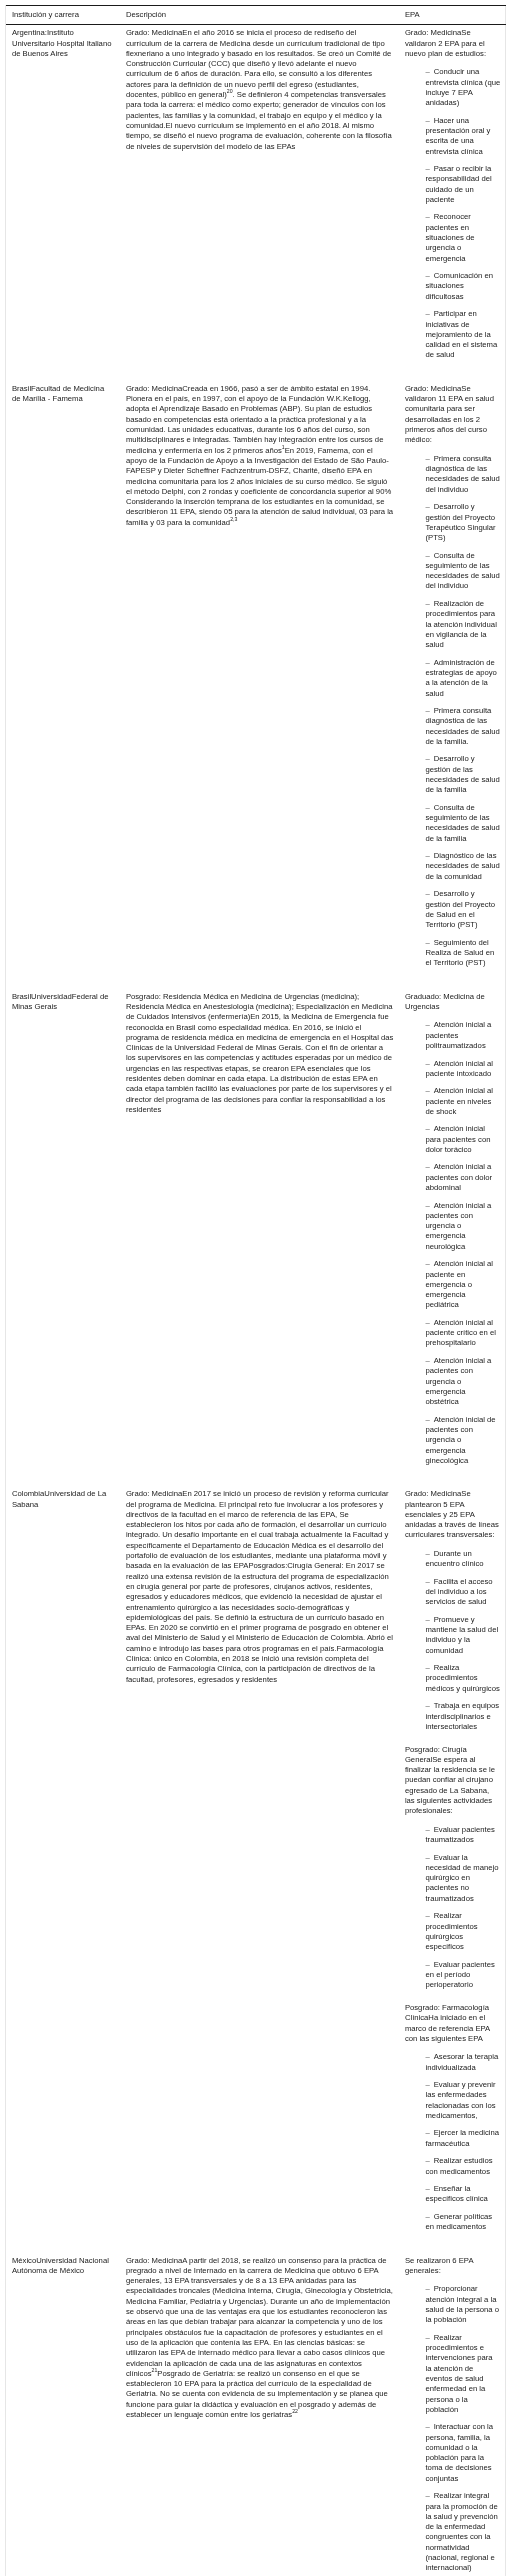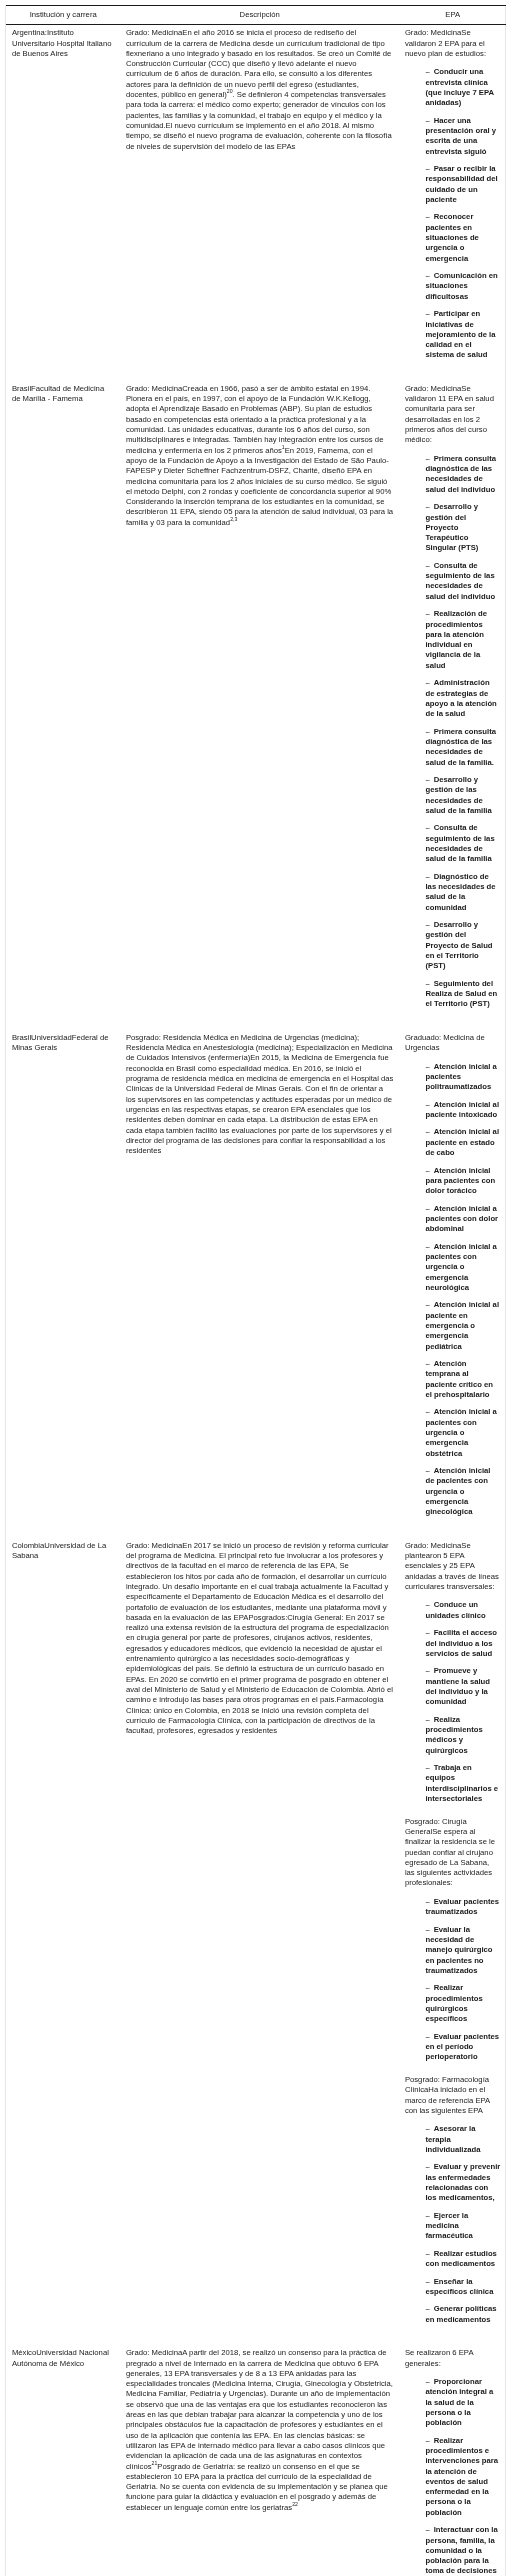--- a/index.html
+++ b/index.html
@@ -14,21 +14,21 @@
     margin: 5.2px 5.2px 0 5.2px;
     border-left: 0.5px solid #e6e6e6;
     border-right: 0.5px solid #e6e6e6;
   }
   table {
     width: 100%;
     border-collapse: collapse;
     table-layout: fixed;
   }
   thead th {
-    text-align: center;
+    text-align: left;
     font-weight: normal;
     padding: 3.6px 5.7px 3.6px 5.7px;
     border-top: 0.5px solid #1a1a1a;
     border-bottom: 1px solid #1a1a1a;
     vertical-align: top;
   }
   tbody td {
     padding: 3.6px 5.7px 12.4px 5.7px;
     vertical-align: top;
   }
@@ -42,21 +42,20 @@
   .epa-block:last-child { margin-bottom: 0; }
   .epa-intro { margin: 0 0 8.2px 0; }
   ul.epa-list {
     list-style: none;
     margin: 0;
     padding: 0 0 0 20.6px;
   }
   ul.epa-list li {
     margin: 0 0 7.2px 0;
     text-indent: 0;
-    font-weight: bold;
   }
   ul.epa-list li .dash {
     display: inline-block;
     width: 8.2px;
     color: #555;
   }
 </style>
 </head>
 <body>
 
@@ -79,21 +78,21 @@
     <td><span>Argentina:Instituto Universitario Hospital Italiano de Buenos Aires</span></td>
     <td class="desc">
       <p><span>Grado: MedicinaEn el año 2016 se inicia el proceso de rediseño del currículum de la carrera de Medicina desde un currículum tradicional de tipo flexneriano a uno integrado y basado en los resultados. Se creó un Comité de Construcción Curricular (CCC) que diseñó y llevó adelante el nuevo currículum de 6 años de duración. Para ello, se consultó a los diferentes actores para la definición de un nuevo perfil del egreso (estudiantes, docentes, público en general)</span><sup>20</sup><span>. Se definieron 4 competencias transversales para toda la carrera: el médico como experto; generador de vínculos con los pacientes, las familias y la comunidad, el trabajo en equipo y el médico y la comunidad.El nuevo currículum se implementó en el año 2018. Al mismo tiempo, se diseñó el nuevo programa de evaluación, coherente con la filosofía de niveles de supervisión del modelo de las EPAs</span><sup></sup><span></span></p>
     </td>
     <td>
             <div class="epa-blocks">
               <div class="epa-block">
                 <p class="epa-intro">Grado: MedicinaSe validaron 2 EPA para el nuevo plan de estudios:</p>
                 <ul class="epa-list">
                   <li><span class="dash">–</span><span>Conducir una entrevista clínica (que incluye 7 EPA anidadas)</span></li>
-                  <li><span class="dash">–</span><span>Hacer una presentación oral y escrita de una entrevista siguió</span></li>
+                  <li><span class="dash">–</span><span>Hacer una presentación oral y escrita de una entrevista clínica</span></li>
                   <li><span class="dash">–</span><span>Pasar o recibir la responsabilidad del cuidado de un paciente</span></li>
                   <li><span class="dash">–</span><span>Reconocer pacientes en situaciones de urgencia o emergencia</span></li>
                   <li><span class="dash">–</span><span>Comunicación en situaciones dificultosas</span></li>
                   <li><span class="dash">–</span><span>Participar en iniciativas de mejoramiento de la calidad en el sistema de salud</span></li>
                 </ul>
               </div>
             </div>
           </td>
   </tr>
 
@@ -129,45 +128,45 @@
     <td class="desc">
       <p><span>Posgrado: Residencia Médica en Medicina de Urgencias (medicina); Residencia Médica en Anestesiología (medicina); Especialización en Medicina de Cuidados Intensivos (enfermería)En 2015, la Medicina de Emergencia fue reconocida en Brasil como especialidad médica. En 2016, se inició el programa de residencia médica en medicina de emergencia en el Hospital das Clínicas de la Universidad Federal de Minas Gerais. Con el fin de orientar a los supervisores en las competencias y actitudes esperadas por un médico de urgencias en las respectivas etapas, se crearon EPA esenciales que los residentes deben dominar en cada etapa. La distribución de estas EPA en cada etapa también facilitó las evaluaciones por parte de los supervisores y el director del programa de las decisiones para confiar la responsabilidad a los residentes</span><sup></sup><span></span><sup></sup><span></span></p>
     </td>
     <td>
             <div class="epa-blocks">
               <div class="epa-block">
                 <p class="epa-intro">Graduado: Medicina de Urgencias</p>
                 <ul class="epa-list">
                   <li><span class="dash">–</span><span>Atención inicial a pacientes politraumatizados</span></li>
                   <li><span class="dash">–</span><span>Atención inicial al paciente intoxicado</span></li>
-                  <li><span class="dash">–</span><span>Atención inicial al paciente en estado de cabo</span></li>
+                  <li><span class="dash">–</span><span>Atención inicial al paciente en niveles de shock</span></li>
                   <li><span class="dash">–</span><span>Atención inicial para pacientes con dolor torácico</span></li>
                   <li><span class="dash">–</span><span>Atención inicial a pacientes con dolor abdominal</span></li>
                   <li><span class="dash">–</span><span>Atención inicial a pacientes con urgencia o emergencia neurológica</span></li>
                   <li><span class="dash">–</span><span>Atención inicial al paciente en emergencia o emergencia pediátrica</span></li>
-                  <li><span class="dash">–</span><span>Atención temprana al paciente crítico en el prehospitalario</span></li>
+                  <li><span class="dash">–</span><span>Atención inicial al paciente crítico en el prehospitalario</span></li>
                   <li><span class="dash">–</span><span>Atención inicial a pacientes con urgencia o emergencia obstétrica</span></li>
                   <li><span class="dash">–</span><span>Atención inicial de pacientes con urgencia o emergencia ginecológica</span></li>
                 </ul>
               </div>
             </div>
           </td>
   </tr>
 
   <tr>
     <td><span>ColombiaUniversidad de La Sabana</span></td>
     <td class="desc">
       <p><span>Grado: MedicinaEn 2017 se inició un proceso de revisión y reforma curricular del programa de Medicina. El principal reto fue involucrar a los profesores y directivos de la facultad en el marco de referencia de las EPA, Se establecieron los hitos por cada año de formación, el desarrollar un currículo integrado. Un desafío importante en el cual trabaja actualmente la Facultad y específicamente el Departamento de Educación Médica es el desarrollo del portafolio de evaluación de los estudiantes, mediante una plataforma móvil y basada en la evaluación de las EPAPosgrados:Cirugía General: En 2017 se realizó una extensa revisión de la estructura del programa de especialización en cirugía general por parte de profesores, cirujanos activos, residentes, egresados y educadores médicos, que evidenció la necesidad de ajustar el entrenamiento quirúrgico a las necesidades socio-demográficas y epidemiológicas del país. Se definió la estructura de un currículo basado en EPAs. En 2020 se convirtió en el primer programa de posgrado en obtener el aval del Ministerio de Salud y el Ministerio de Educación de Colombia. Abrió el camino e introdujo las bases para otros programas en el país.Farmacología Clínica: único en Colombia, en 2018 se inició una revisión completa del currículo de Farmacología Clínica, con la participación de directivos de la facultad, profesores, egresados y residentes</span><sup></sup><span></span><sup></sup><span></span></p>
     </td>
     <td>
             <div class="epa-blocks">
               <div class="epa-block">
                 <p class="epa-intro">Grado: MedicinaSe plantearon 5 EPA esenciales y 25 EPA anidadas a través de líneas curriculares transversales:</p>
                 <ul class="epa-list">
-                  <li><span class="dash">–</span><span>Conduce un unidades clínico</span></li>
+                  <li><span class="dash">–</span><span>Durante un encuentro clínico</span></li>
                   <li><span class="dash">–</span><span>Facilita el acceso del individuo a los servicios de salud</span></li>
                   <li><span class="dash">–</span><span>Promueve y mantiene la salud del individuo y la comunidad</span></li>
                   <li><span class="dash">–</span><span>Realiza procedimientos médicos y quirúrgicos</span></li>
                   <li><span class="dash">–</span><span>Trabaja en equipos interdisciplinarios e intersectoriales</span></li>
                 </ul>
               </div>
               <div class="epa-block">
                 <p class="epa-intro">Posgrado: Cirugía GeneralSe espera al finalizar la residencia se le puedan confiar al cirujano egresado de La Sabana, las siguientes actividades profesionales:</p>
                 <ul class="epa-list">
                   <li><span class="dash">–</span><span>Evaluar pacientes traumatizados</span></li>

